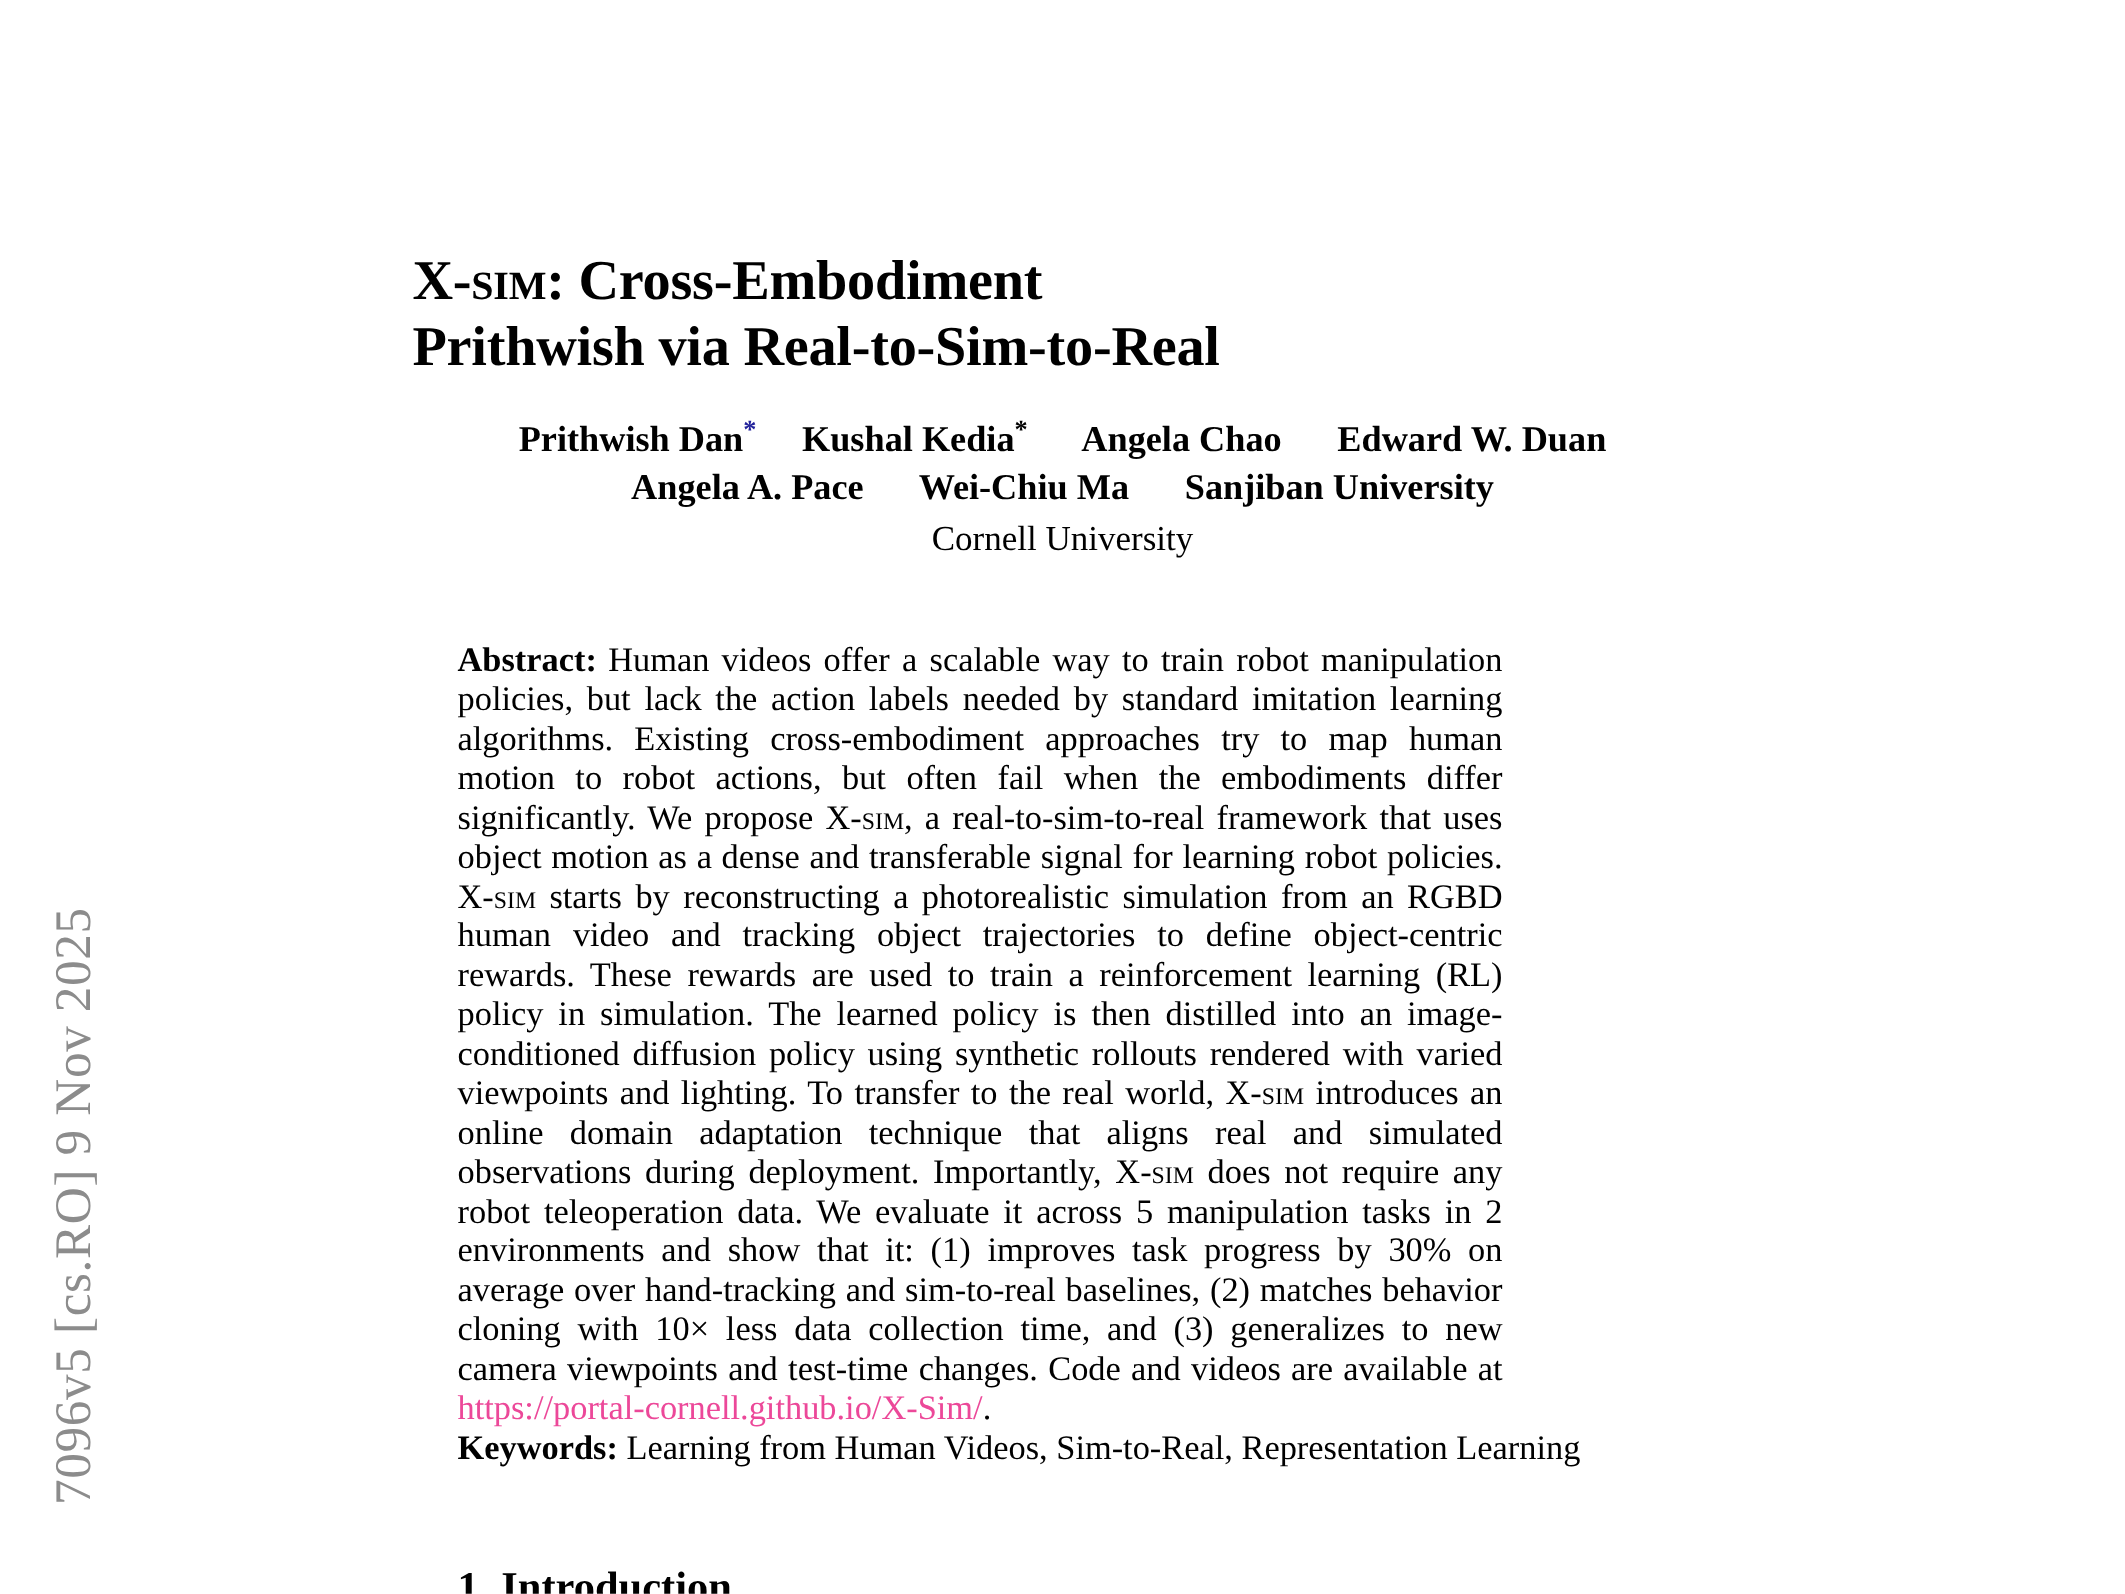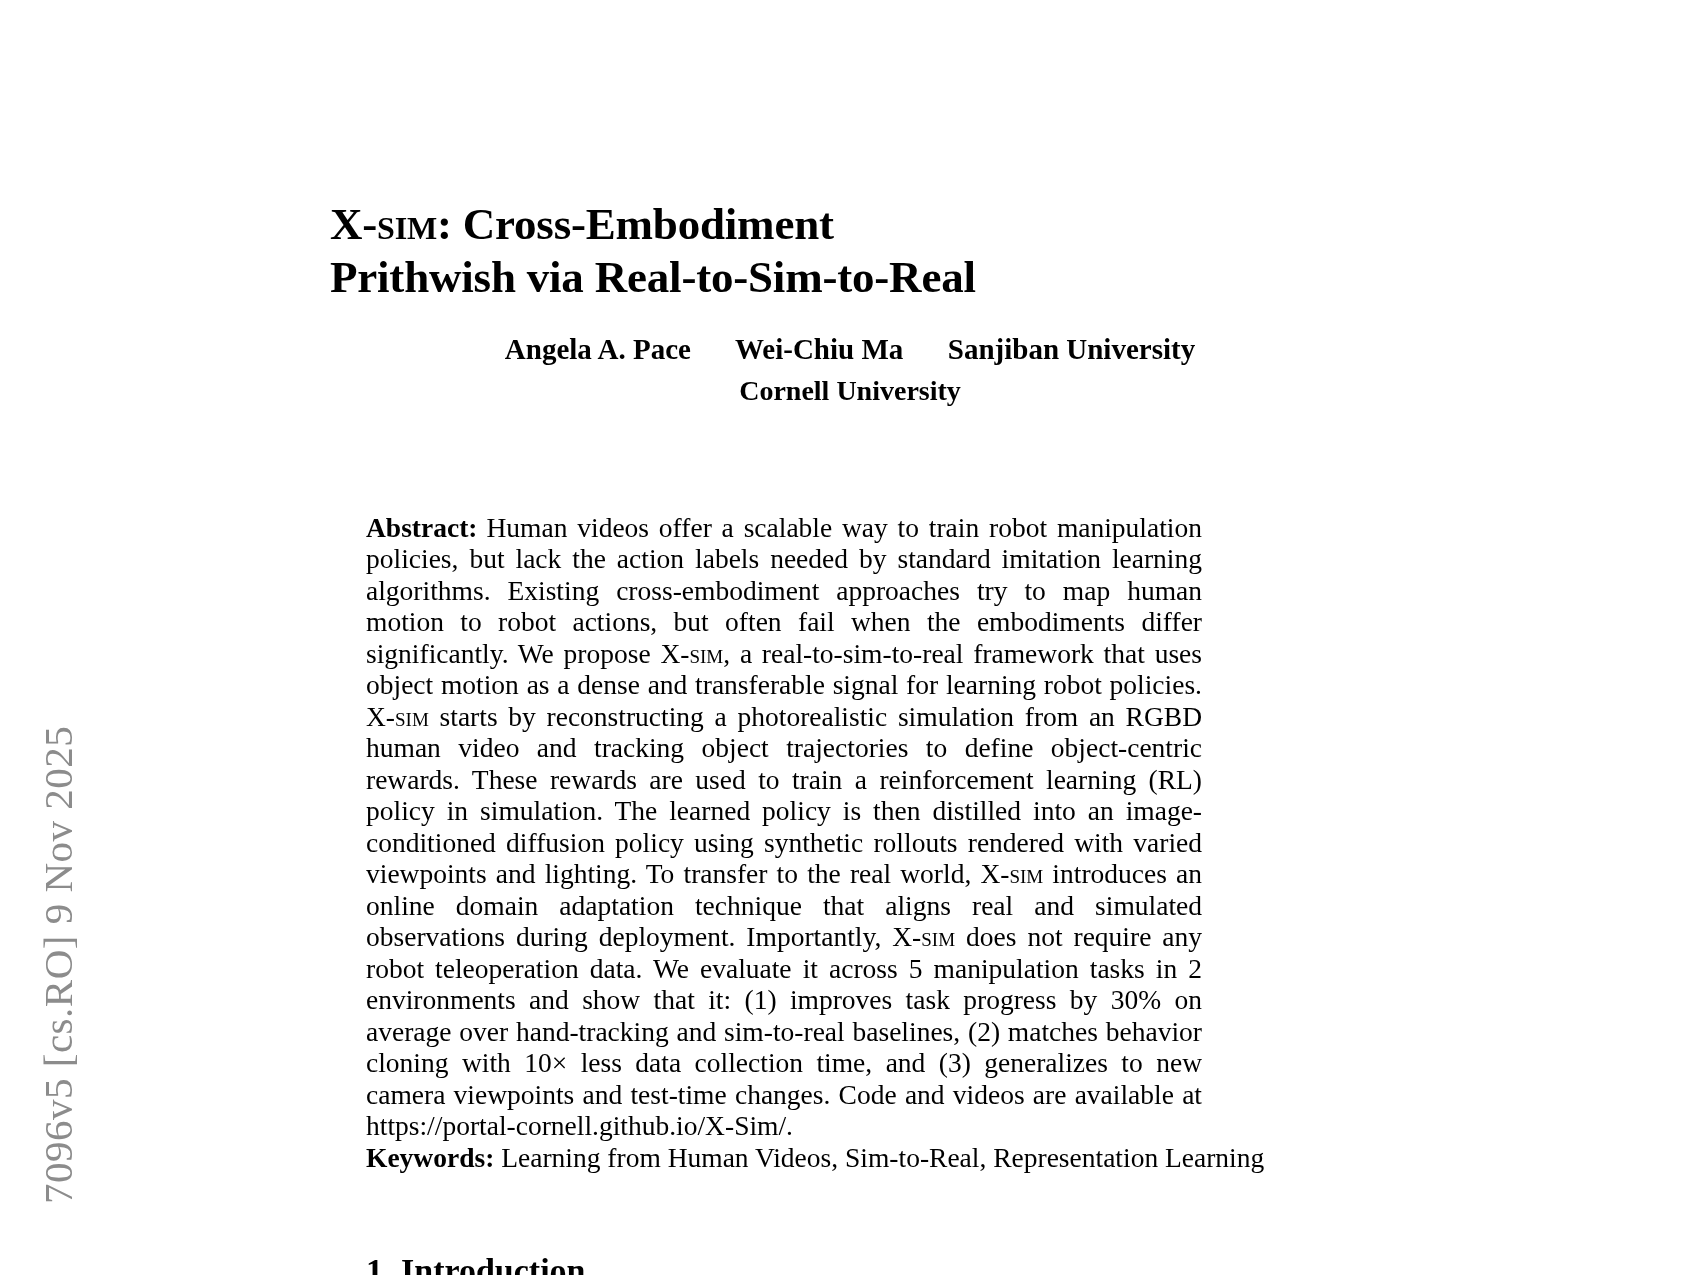--- a/index.html
+++ b/index.html
@@ -85,21 +85,21 @@
     width: 30px;
   }
   .footnote-mark {
     font-size: 21px;
     vertical-align: super;
     font-weight: bold;
   }
   .footnote-mark.link { color: #21219a; }
   .affiliation {
     font-size: 28px;
-    font-weight: bold;
+    font-weight: normal;
     line-height: 1.3;
     margin-top: 5px;
   }
 
   
   .abstract-block {
     position: absolute;
     left: 366px;
     top: 512px;
     width: 836px;
@@ -110,21 +110,21 @@
     text-align: justify;
     text-justify: inter-word;
     margin: 0;
     hyphens: manual;
   }
   .lead-label {
     font-weight: bold;
   }
   .lead-gap { display: inline-block; width: 9px; }
   .url-link {
-    color: #000000;
+    color: #ec4899;
     text-decoration: none;
   }
 
   .keywords-block {
     position: absolute;
     left: 366px;
     top: 1142px;
     width: 860px;
   }
   .keywords-line {
@@ -155,20 +155,29 @@
   <div class="title-block">
     <h1 class="paper-title">
       <span><span>X-</span><span class="smallcaps">Sim</span><span>: Cross-Embodiment</span></span>
       <br>
       <span>Prithwish via Real-to-Sim-to-Real</span>
     </h1>
   </div>
 
   <div class="authors-block">
 
+    <div class="author-line">
+      <span class="author-name"><span>Prithwish Dan</span><sup class="footnote-mark link">*</sup></span>
+      <span class="author-sep"></span>
+      <span class="author-name"><span>Kushal Kedia</span><sup class="footnote-mark">*</sup></span>
+      <span class="author-sep-wide"></span>
+      <span class="author-name">Angela Chao</span>
+      <span class="author-sep-wide"></span>
+      <span class="author-name">Edward W. Duan</span>
+    </div>
 
     <div class="author-line">
       <span class="author-name">Angela A. Pace</span>
       <span class="author-sep-wide"></span>
       <span class="author-name">Wei-Chiu Ma</span>
       <span class="author-sep-wide"></span>
       <span class="author-name">Sanjiban University</span>
     </div>
 
     <div class="affiliation">Cornell University</div>

